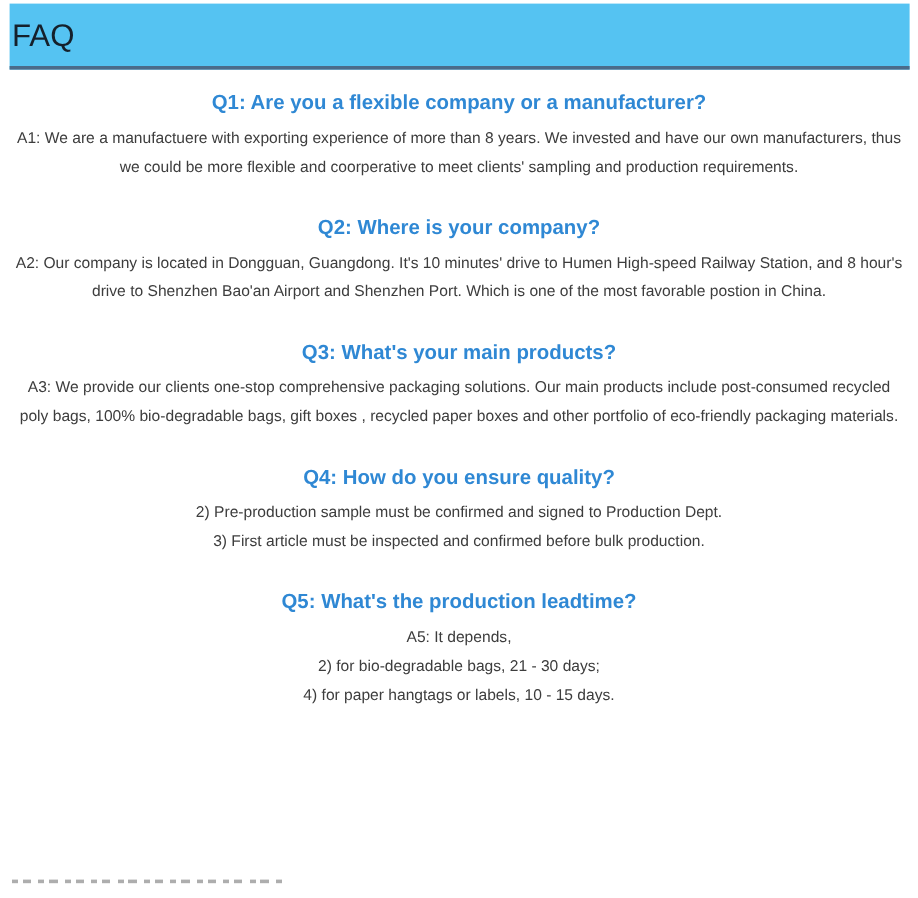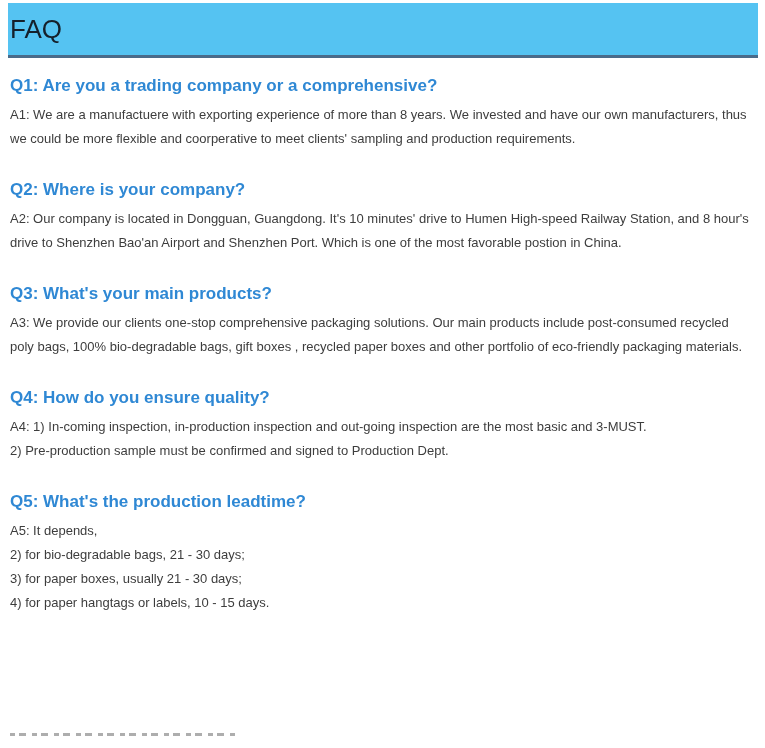--- a/index.html
+++ b/index.html
@@ -7,20 +7,21 @@
     padding: 0;
     background: #ffffff;
   }
   .page {
     position: relative;
     width: 765px;
     height: 748px;
     overflow: hidden;
     background: #ffffff;
     font-family: "Liberation Sans", "DejaVu Sans", sans-serif;
+    text-align: center;
   }
   .header-bar {
     margin: 3px 7px 0 8px;
     height: 52px;
     background: #55c3f2;
     border-bottom: 3px solid #4a6b8a;
     display: flex;
     align-items: center;
     padding-left: 2px;
     box-sizing: content-box;
@@ -68,45 +69,44 @@
 
 <div class="page">
 
   <div class="header-bar">
     <span class="header-title">FAQ</span>
   </div>
 
   <div class="content">
 
     <section class="faq-item">
-      <h3>Q1: Are you a trading company or a comprehensive?</h3>
+      <h3>Q1: Are you a flexible company or a manufacturer?</h3>
       <p>A1: We are a manufactuere with exporting experience of more than 8 years. We invested and have our own manufacturers, thus we could be more flexible and coorperative to meet clients' sampling and production requirements.</p>
     </section>
 
     <section class="faq-item">
       <h3>Q2: Where is your company?</h3>
       <p>A2: Our company is located in Dongguan, Guangdong. It's 10 minutes' drive to Humen High-speed Railway Station, and 8 hour's drive to Shenzhen Bao'an Airport and Shenzhen Port. Which is one of the most favorable postion in China.</p>
     </section>
 
     <section class="faq-item">
       <h3>Q3: What's your main products?</h3>
       <p>A3: We provide our clients one-stop comprehensive packaging solutions. Our main products include post-consumed recycled poly bags, 100% bio-degradable bags, gift boxes , recycled paper boxes and other portfolio of eco-friendly packaging materials.</p>
     </section>
 
     <section class="faq-item">
       <h3>Q4: How do you ensure quality?</h3>
-      <p>A4: 1) In-coming inspection, in-production inspection and out-going inspection are the most basic and 3-MUST.</p>
       <p>2) Pre-production sample must be confirmed and signed to Production Dept.</p>
+      <p>3) First article must be inspected and confirmed before bulk production.</p>
     </section>
 
     <section class="faq-item">
       <h3>Q5: What's the production leadtime?</h3>
       <p>A5: It depends,</p>
       <p>2) for bio-degradable bags, 21 - 30 days;</p>
-      <p>3) for paper boxes, usually 21 - 30 days;</p>
       <p>4) for paper hangtags or labels, 10 - 15 days.</p>
     </section>
 
   </div>
 
   <div class="clipped-next-text-top"></div>
 
 </div>
 
 </body></html>

